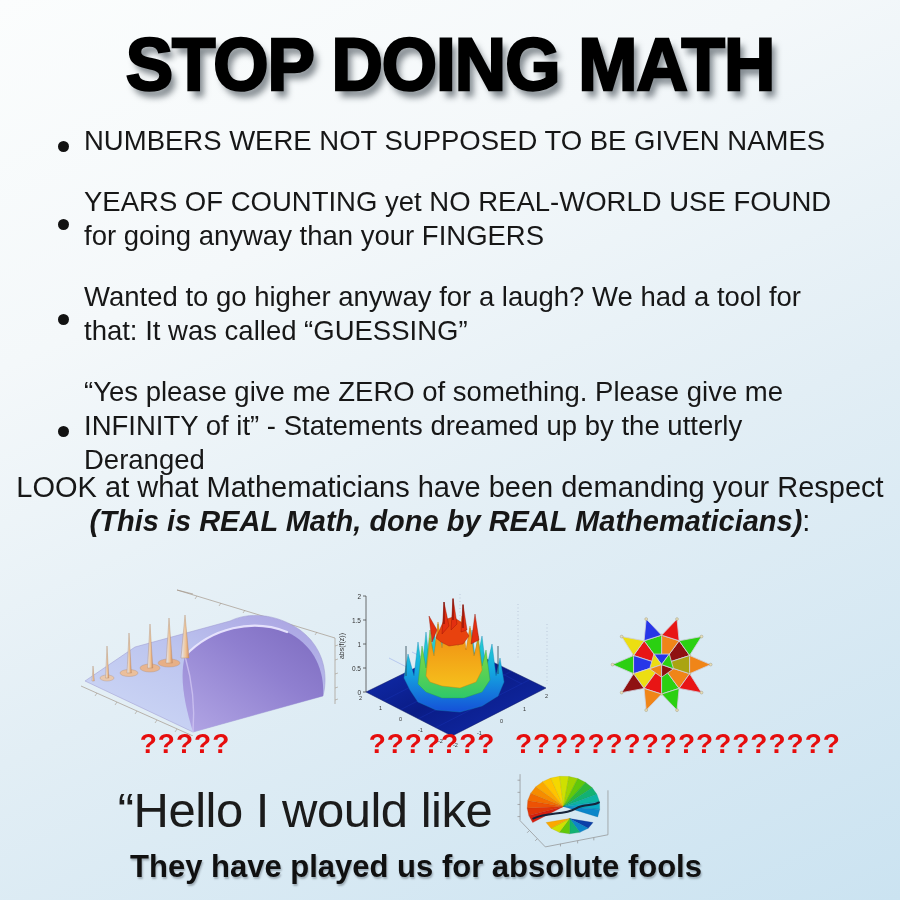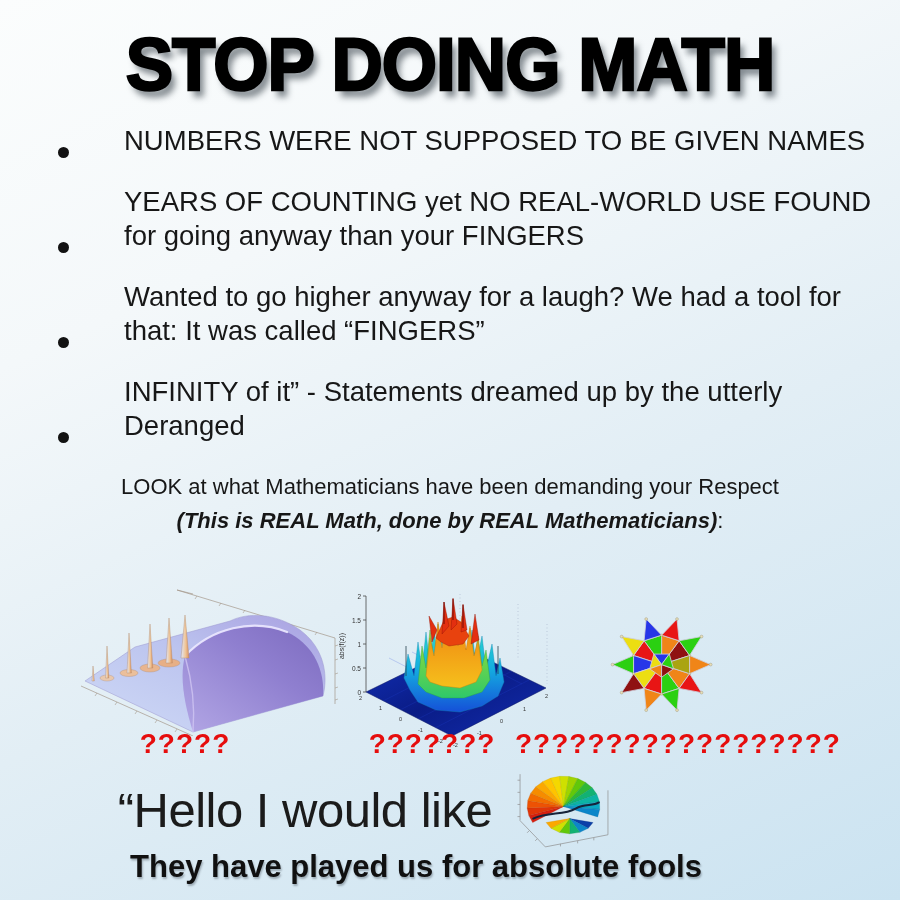--- a/index.html
+++ b/index.html
@@ -14,26 +14,26 @@
   #title{
     top:22px;left:0;width:900px;text-align:center;
     font-size:74px;font-weight:bold;letter-spacing:-1px;
     color:#000;-webkit-text-stroke:2.5px #000;
     transform:scaleX(.96);transform-origin:center;
     text-shadow:5px 7px 7px rgba(35,45,55,.55);
     white-space:nowrap;
   }
   
   #bullets{top:124px;left:58px;width:820px;}
-  .bullet-item{display:flex;align-items:flex-end;margin-bottom:27px;gap:40px;}
+  .bullet-item{display:flex;align-items:center;margin-bottom:27px;}
   .bullet-item .dot{flex:0 0 auto;width:11px;height:11px;border-radius:50%;background:#121212;margin:11px 15px 0 0;}
   .bullet-text{font-size:27.5px;line-height:34px;color:#171717;}
   .bullet-text span{display:block;}
   
-  #look{top:470px;left:0;width:900px;text-align:center;font-size:22px;line-height:34px;color:#171717;}
+  #look{top:470px;left:0;width:900px;text-align:center;font-size:29px;line-height:34px;color:#171717;}
   #look .bold{font-weight:bold;font-style:italic;}
   
   #figures{top:580px;left:0;width:900px;height:195px;}
   .plot{position:absolute;}
   .caption{position:absolute;top:148px;text-align:center;font-size:28px;font-weight:bold;color:#e60d0d;white-space:nowrap;letter-spacing:1px;}
   #cap1{left:85px;width:200px;}
   #cap2{left:332px;width:200px;}
   #cap3{left:515px;width:295px;}
   
   #hello-row{top:760px;left:0;width:740px;display:flex;justify-content:center;align-items:center;gap:12px;}
@@ -58,26 +58,27 @@
     <span class="dot"></span>
     <div class="bullet-text">
       <span>YEARS OF COUNTING yet NO REAL-WORLD USE FOUND</span>
       <span>for going anyway than your FINGERS</span>
     </div>
   </div>
   <div class="bullet-item">
     <span class="dot"></span>
     <div class="bullet-text">
       <span>Wanted to go higher anyway for a laugh? We had a tool for</span>
-      <span>that: It was called “FINGERS”</span>
+      <span>that: It was called “GUESSING”</span>
     </div>
   </div>
   <div class="bullet-item">
     <span class="dot"></span>
     <div class="bullet-text">
+      <span>“Yes please give me ZERO of something. Please give me</span>
       <span>INFINITY of it” - Statements dreamed up by the utterly</span>
       <span>Deranged</span>
     </div>
   </div>
 </div>
 
 <div class="abs" id="look">
   <span style="display:block;">LOOK at what Mathematicians have been demanding your Respect</span>
   <span style="display:block;">
     <span class="bold">(This is REAL Math, done by REAL Mathematicians)</span><span>:</span>

